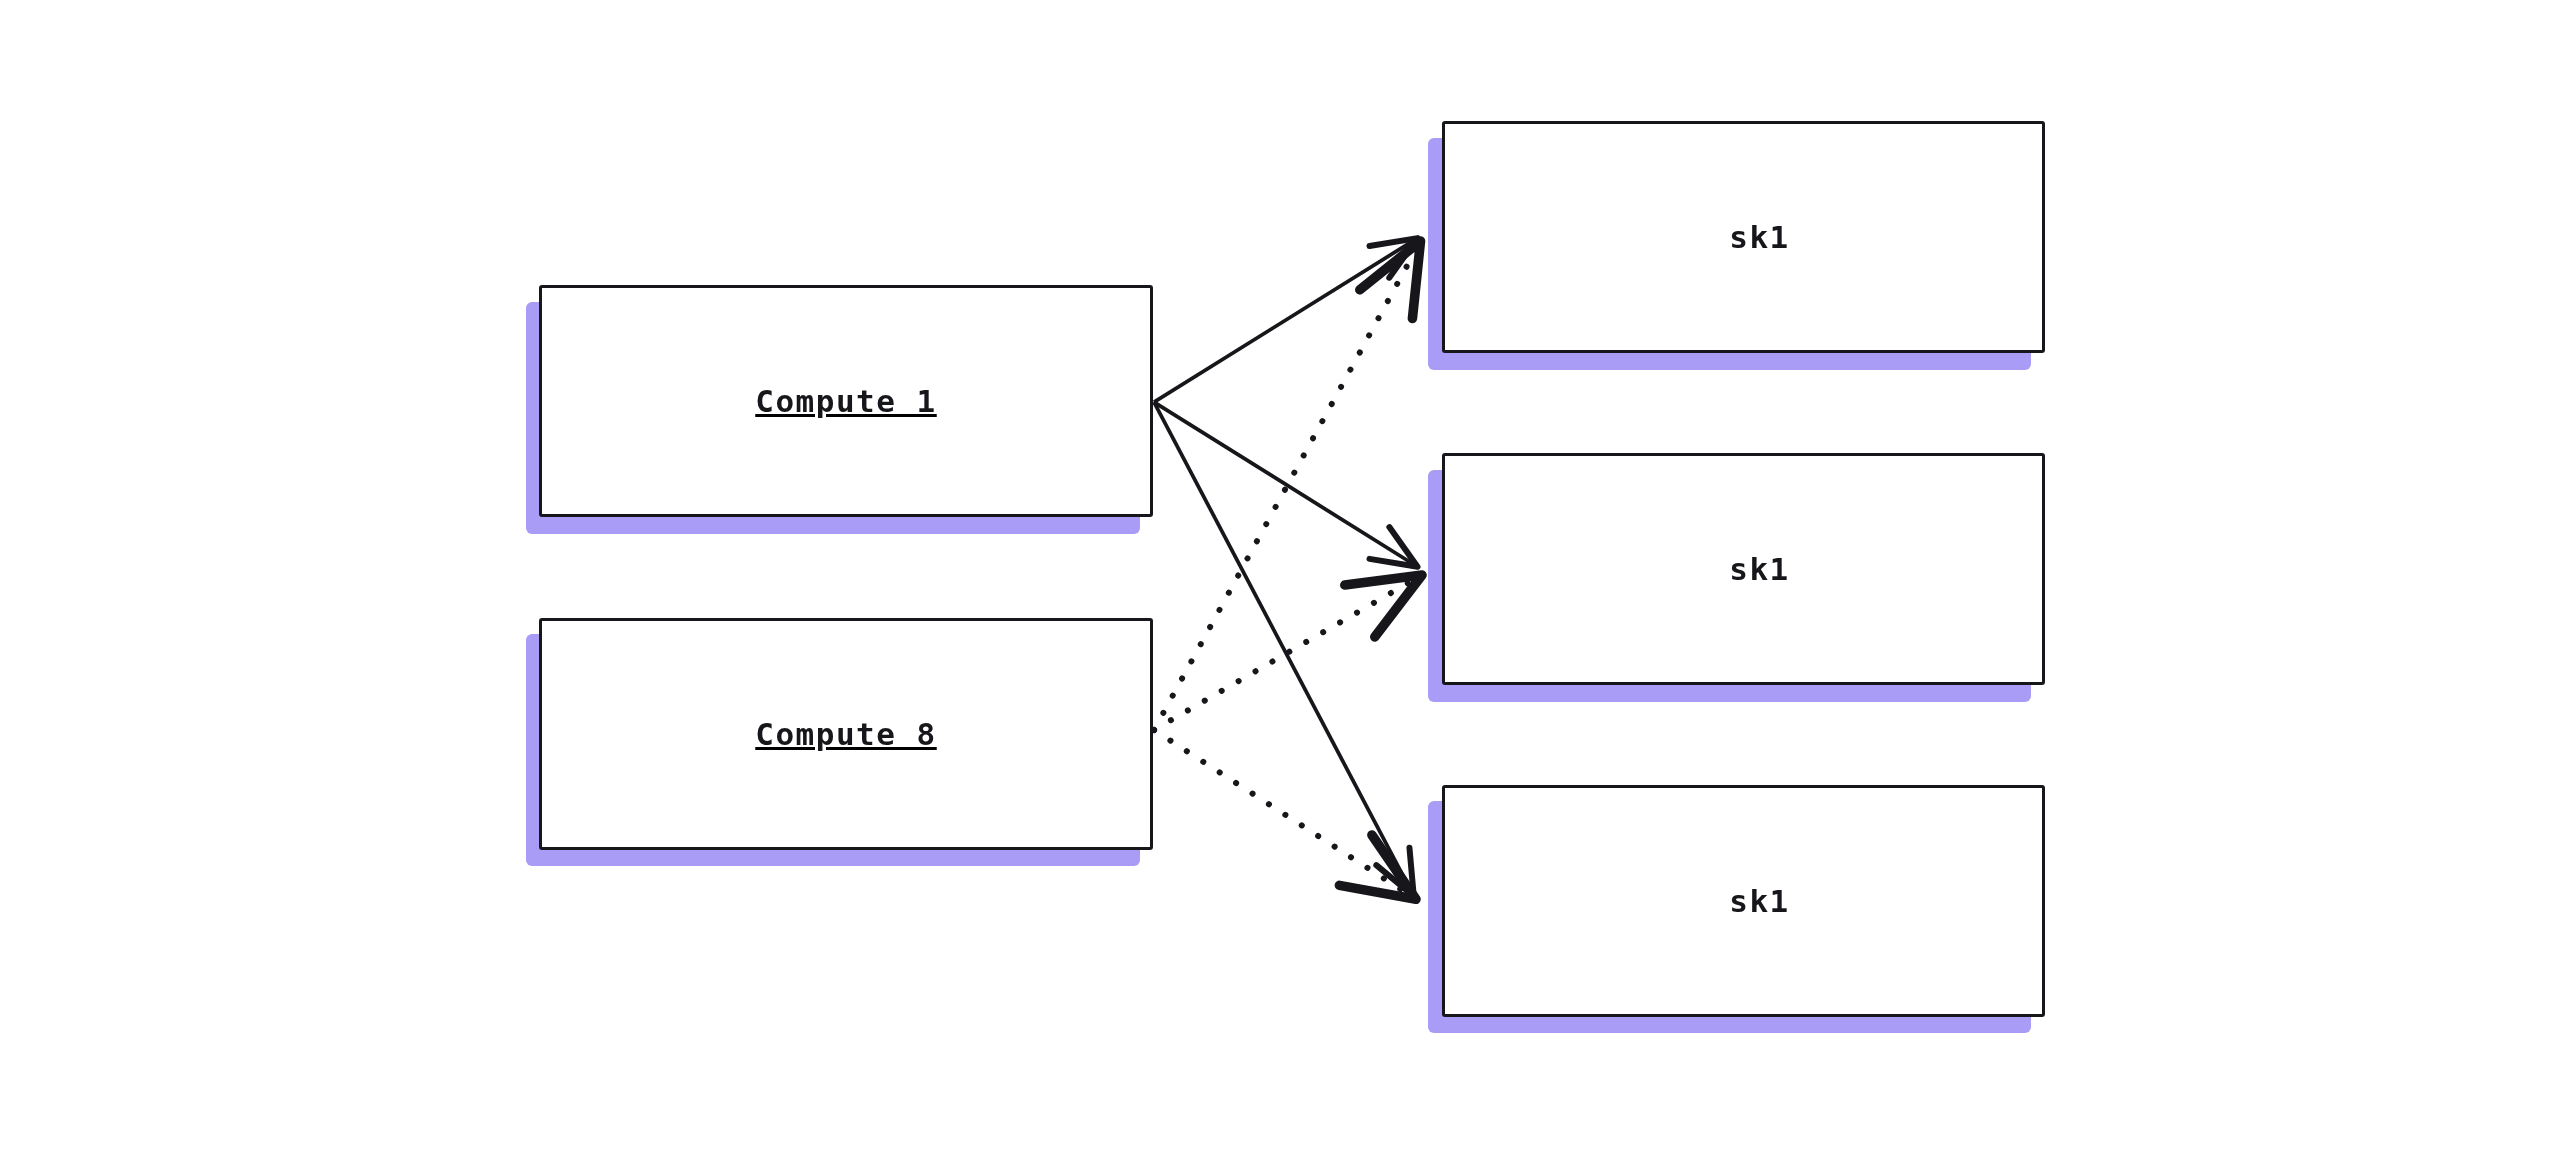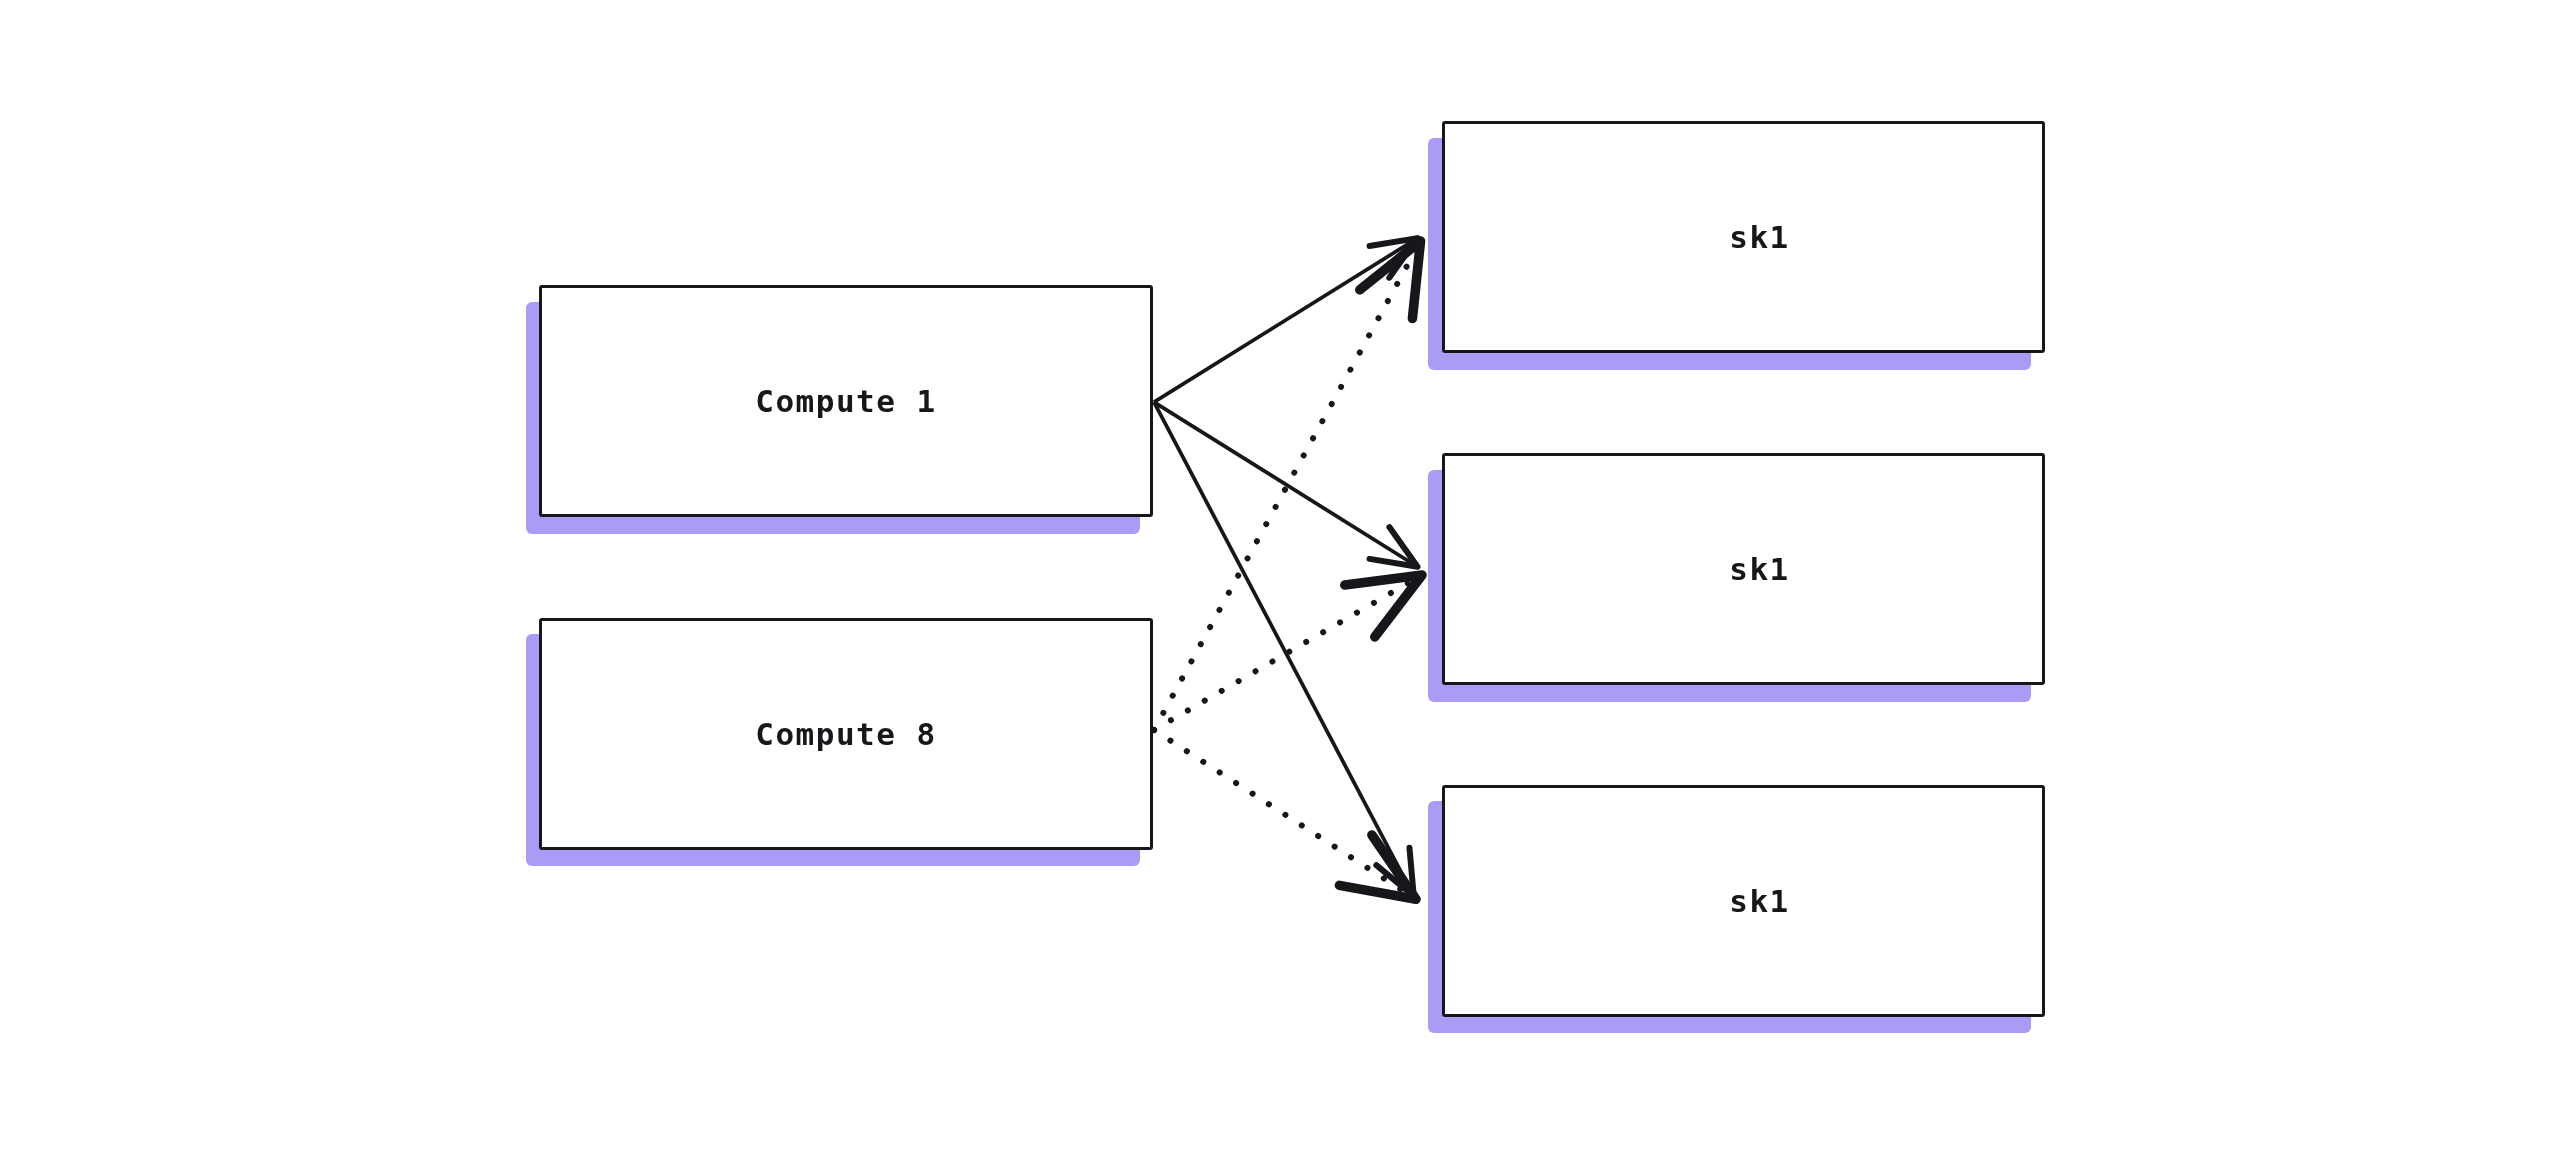--- a/index.html
+++ b/index.html
@@ -66,20 +66,21 @@
   
   .compute-shadow {
     width: 614px;
     height: 232px;
     left: 526px;
   }
   .compute-box {
     width: 614px;
     height: 232px;
     left: 539px;
+    text-decoration: underline;
   }
   #compute-1-shadow { top: 302px; }
   #compute-1-box    { top: 285px; }
   #compute-2-shadow { top: 634px; }
   #compute-2-box    { top: 618px; }
 
   
   .sk-shadow {
     width: 603px;
     height: 232px;

